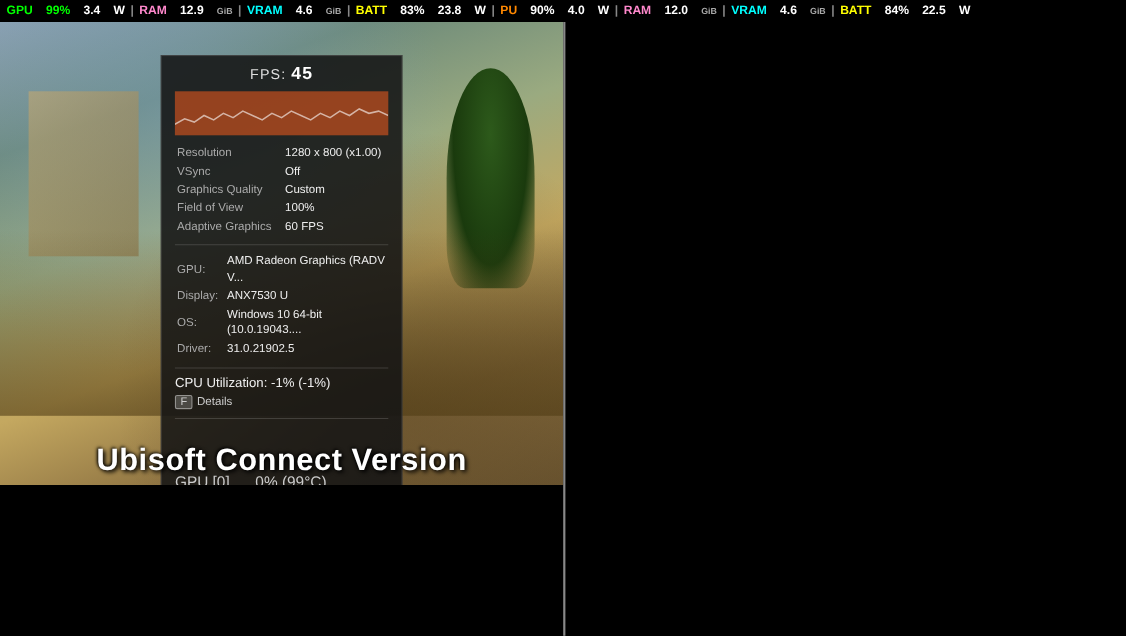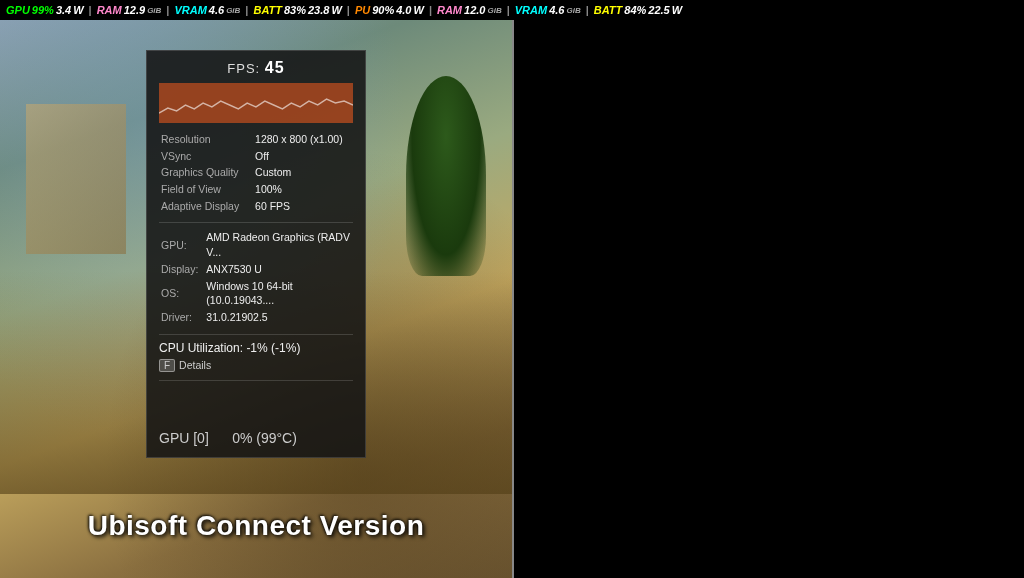--- a/index.html
+++ b/index.html
@@ -23,22 +23,21 @@
       align-items: center;
       padding: 0 6px;
       z-index: 100;
       font-size: 11px;
       font-weight: bold;
       gap: 2px;
     }
     .hud-seg {
       display: flex;
       align-items: center;
-      gap: 2px;
-      font-style: italic;
+      gap: 12px;
     }
     .hud-label { color: #fff; }
     .hud-val { color: #fff; }
     .hud-val.green { color: #00ff00; }
     .hud-val.cyan { color: #00ffff; }
     .hud-val.yellow { color: #ffff00; }
     .hud-val.pink { color: #ff88cc; }
     .hud-val.orange { color: #ff8800; }
     .hud-val.white { color: #ffffff; }
     .hud-divider {
@@ -57,21 +56,21 @@
       top: 20px;
       left: 0;
       width: 100%;
       height: 558px;
       display: flex;
     }
 
     .panel {
       position: relative;
       width: 512px;
-      height: 558px;
+      height: 421px;
       overflow: hidden;
     }
 
     
     .game-bg {
       position: absolute;
       top: 0; left: 0;
       width: 100%; height: 100%;
       background: linear-gradient(160deg, #8ba0b0 0%, #6d8a7a 20%, #9aaa80 40%, #c4a860 60%, #8b7040 80%, #6b5530 100%);
     }
@@ -184,21 +183,21 @@
     .gpu-info {
       font-size: 14px;
       color: #ccc;
       line-height: 1.6;
       margin-top: 46px;
     }
 
     
     .version-label {
       position: absolute;
-      bottom: 36px;
+      bottom: 7px;
       left: 0;
       width: 100%;
       text-align: center;
       font-size: 28px;
       font-weight: bold;
       color: #fff;
       text-shadow: 2px 2px 4px #000, -1px -1px 3px #000;
       z-index: 20;
       letter-spacing: 0.5px;
     }
@@ -325,21 +324,21 @@
         </tr>
         <tr>
           <td>Graphics Quality</td>
           <td>Custom</td>
         </tr>
         <tr>
           <td>Field of View</td>
           <td>100%</td>
         </tr>
         <tr>
-          <td>Adaptive Display</td>
+          <td>Adaptive Graphics</td>
           <td>60 FPS</td>
         </tr>
       </tbody>
         </table>
 
       <hr class="divider-line">
 
       <table class="info-table">
         <tbody>
         <tr>

